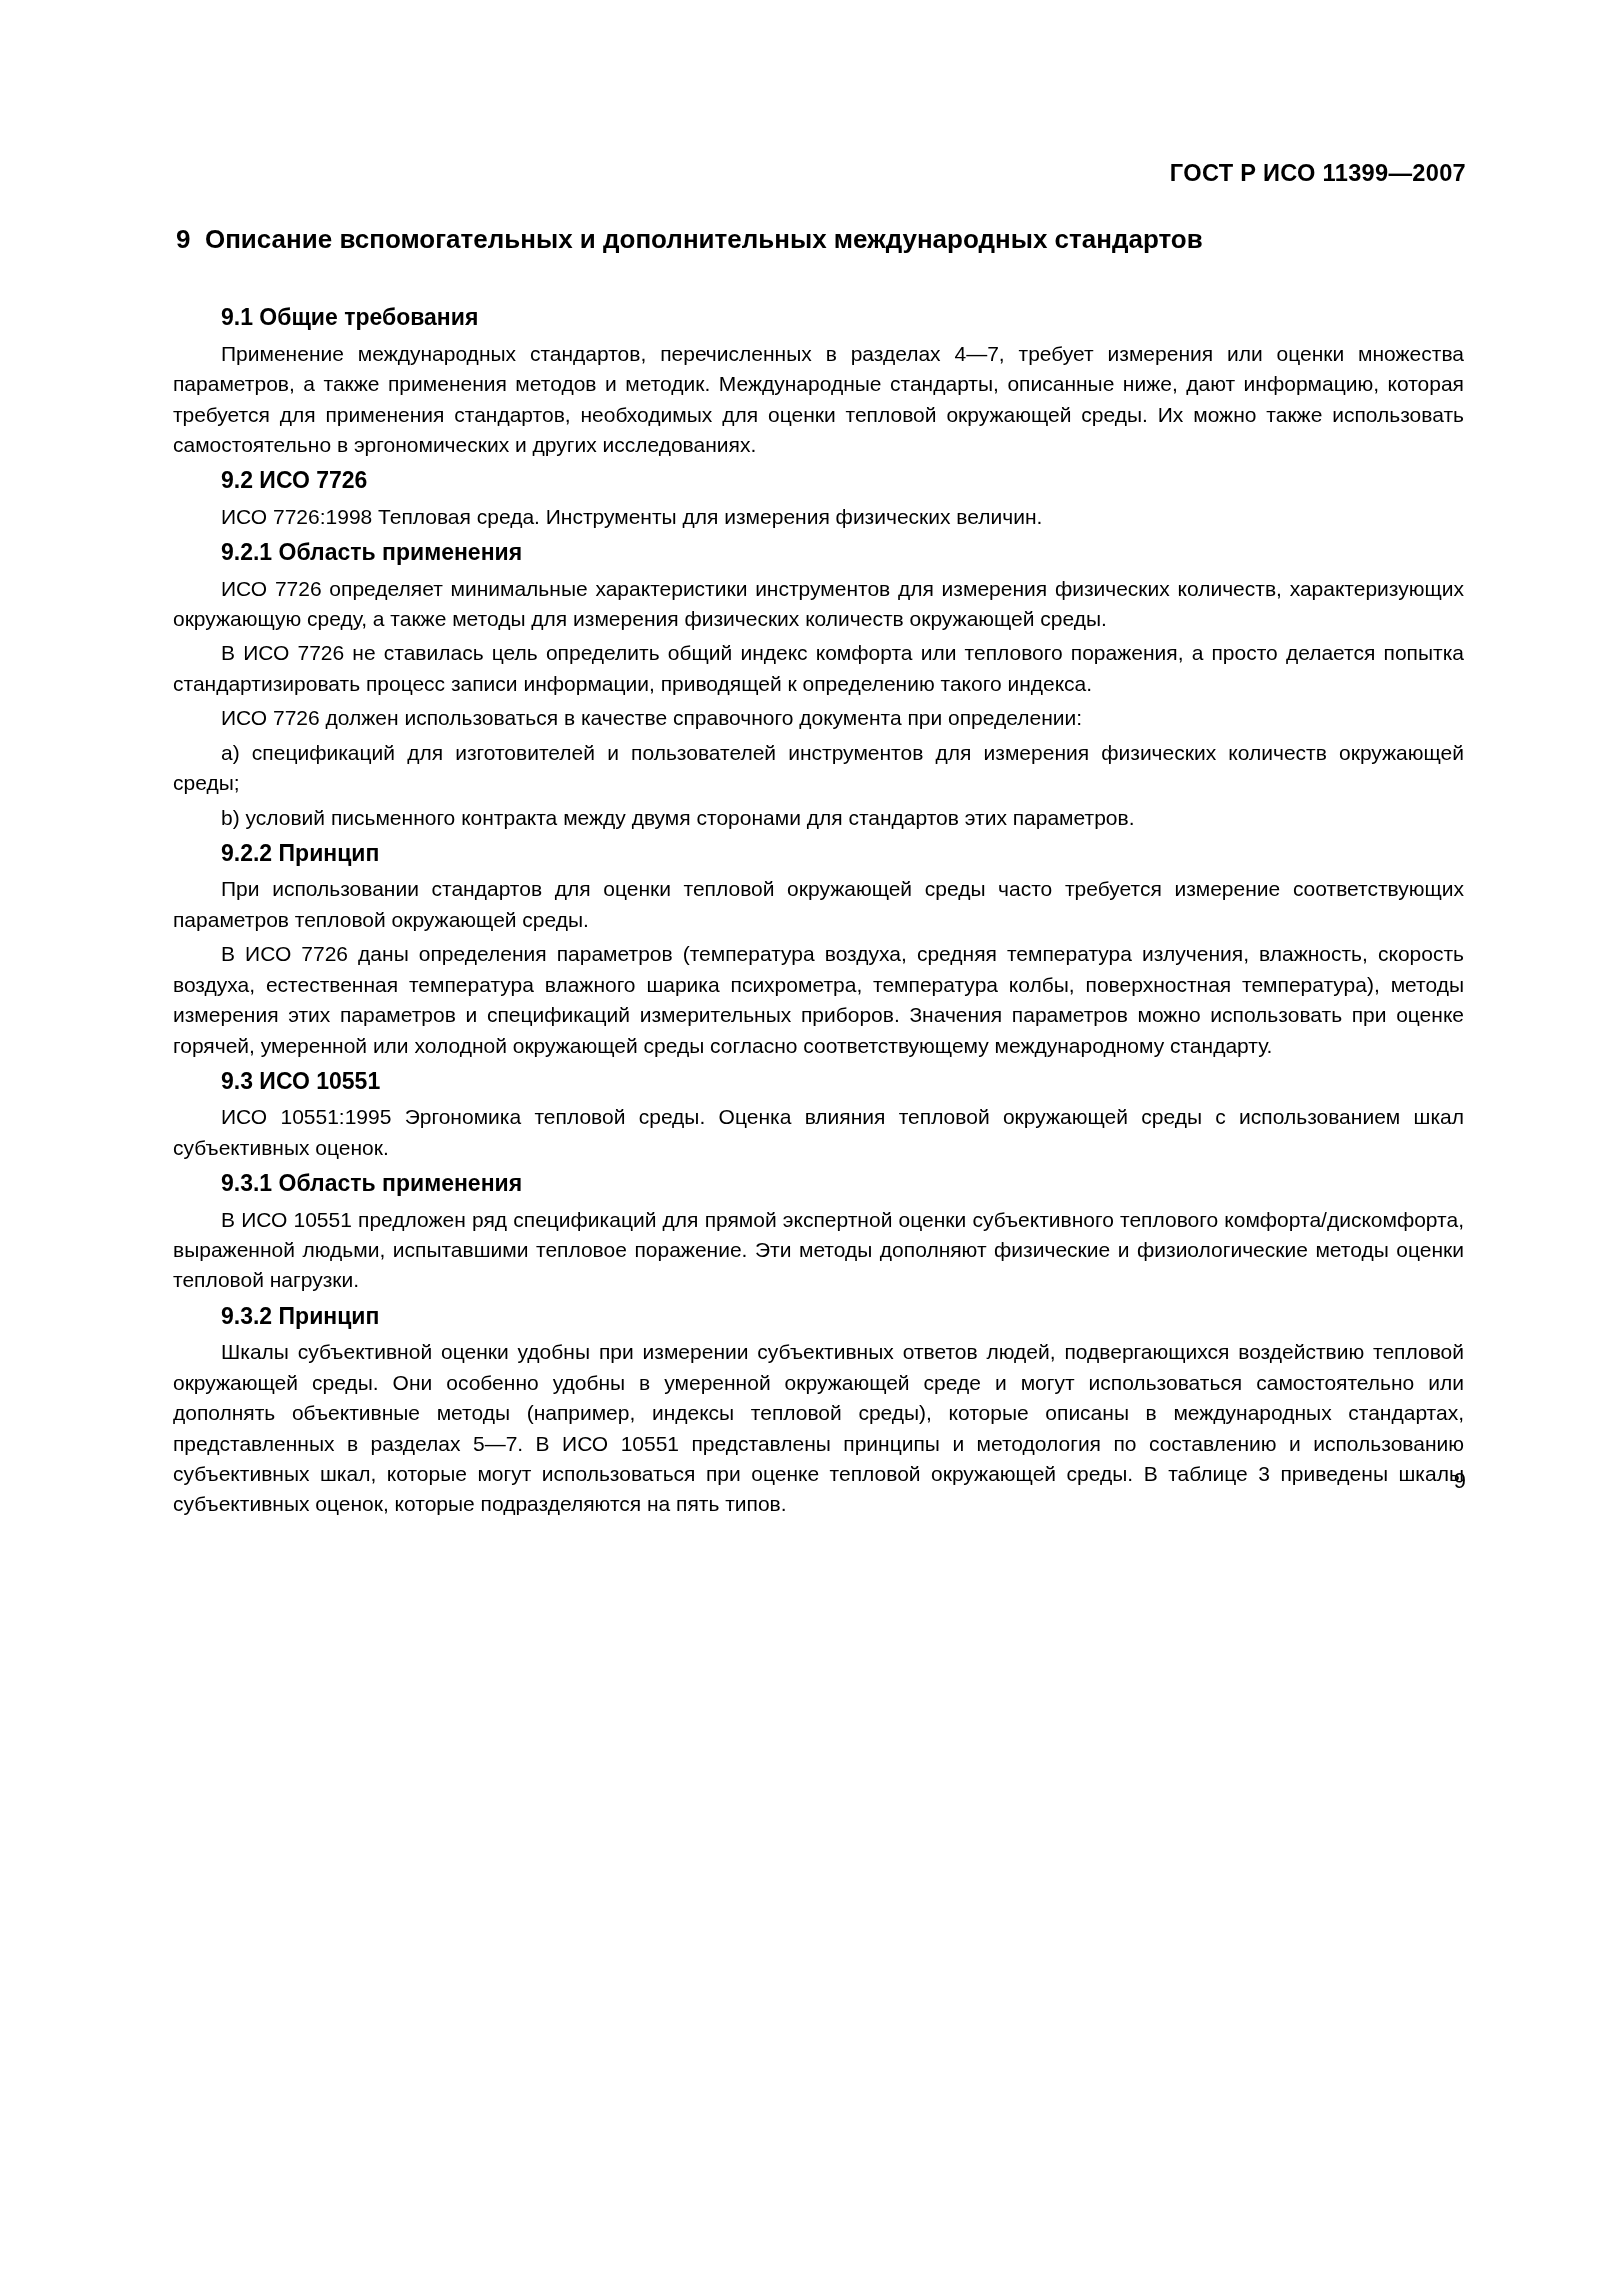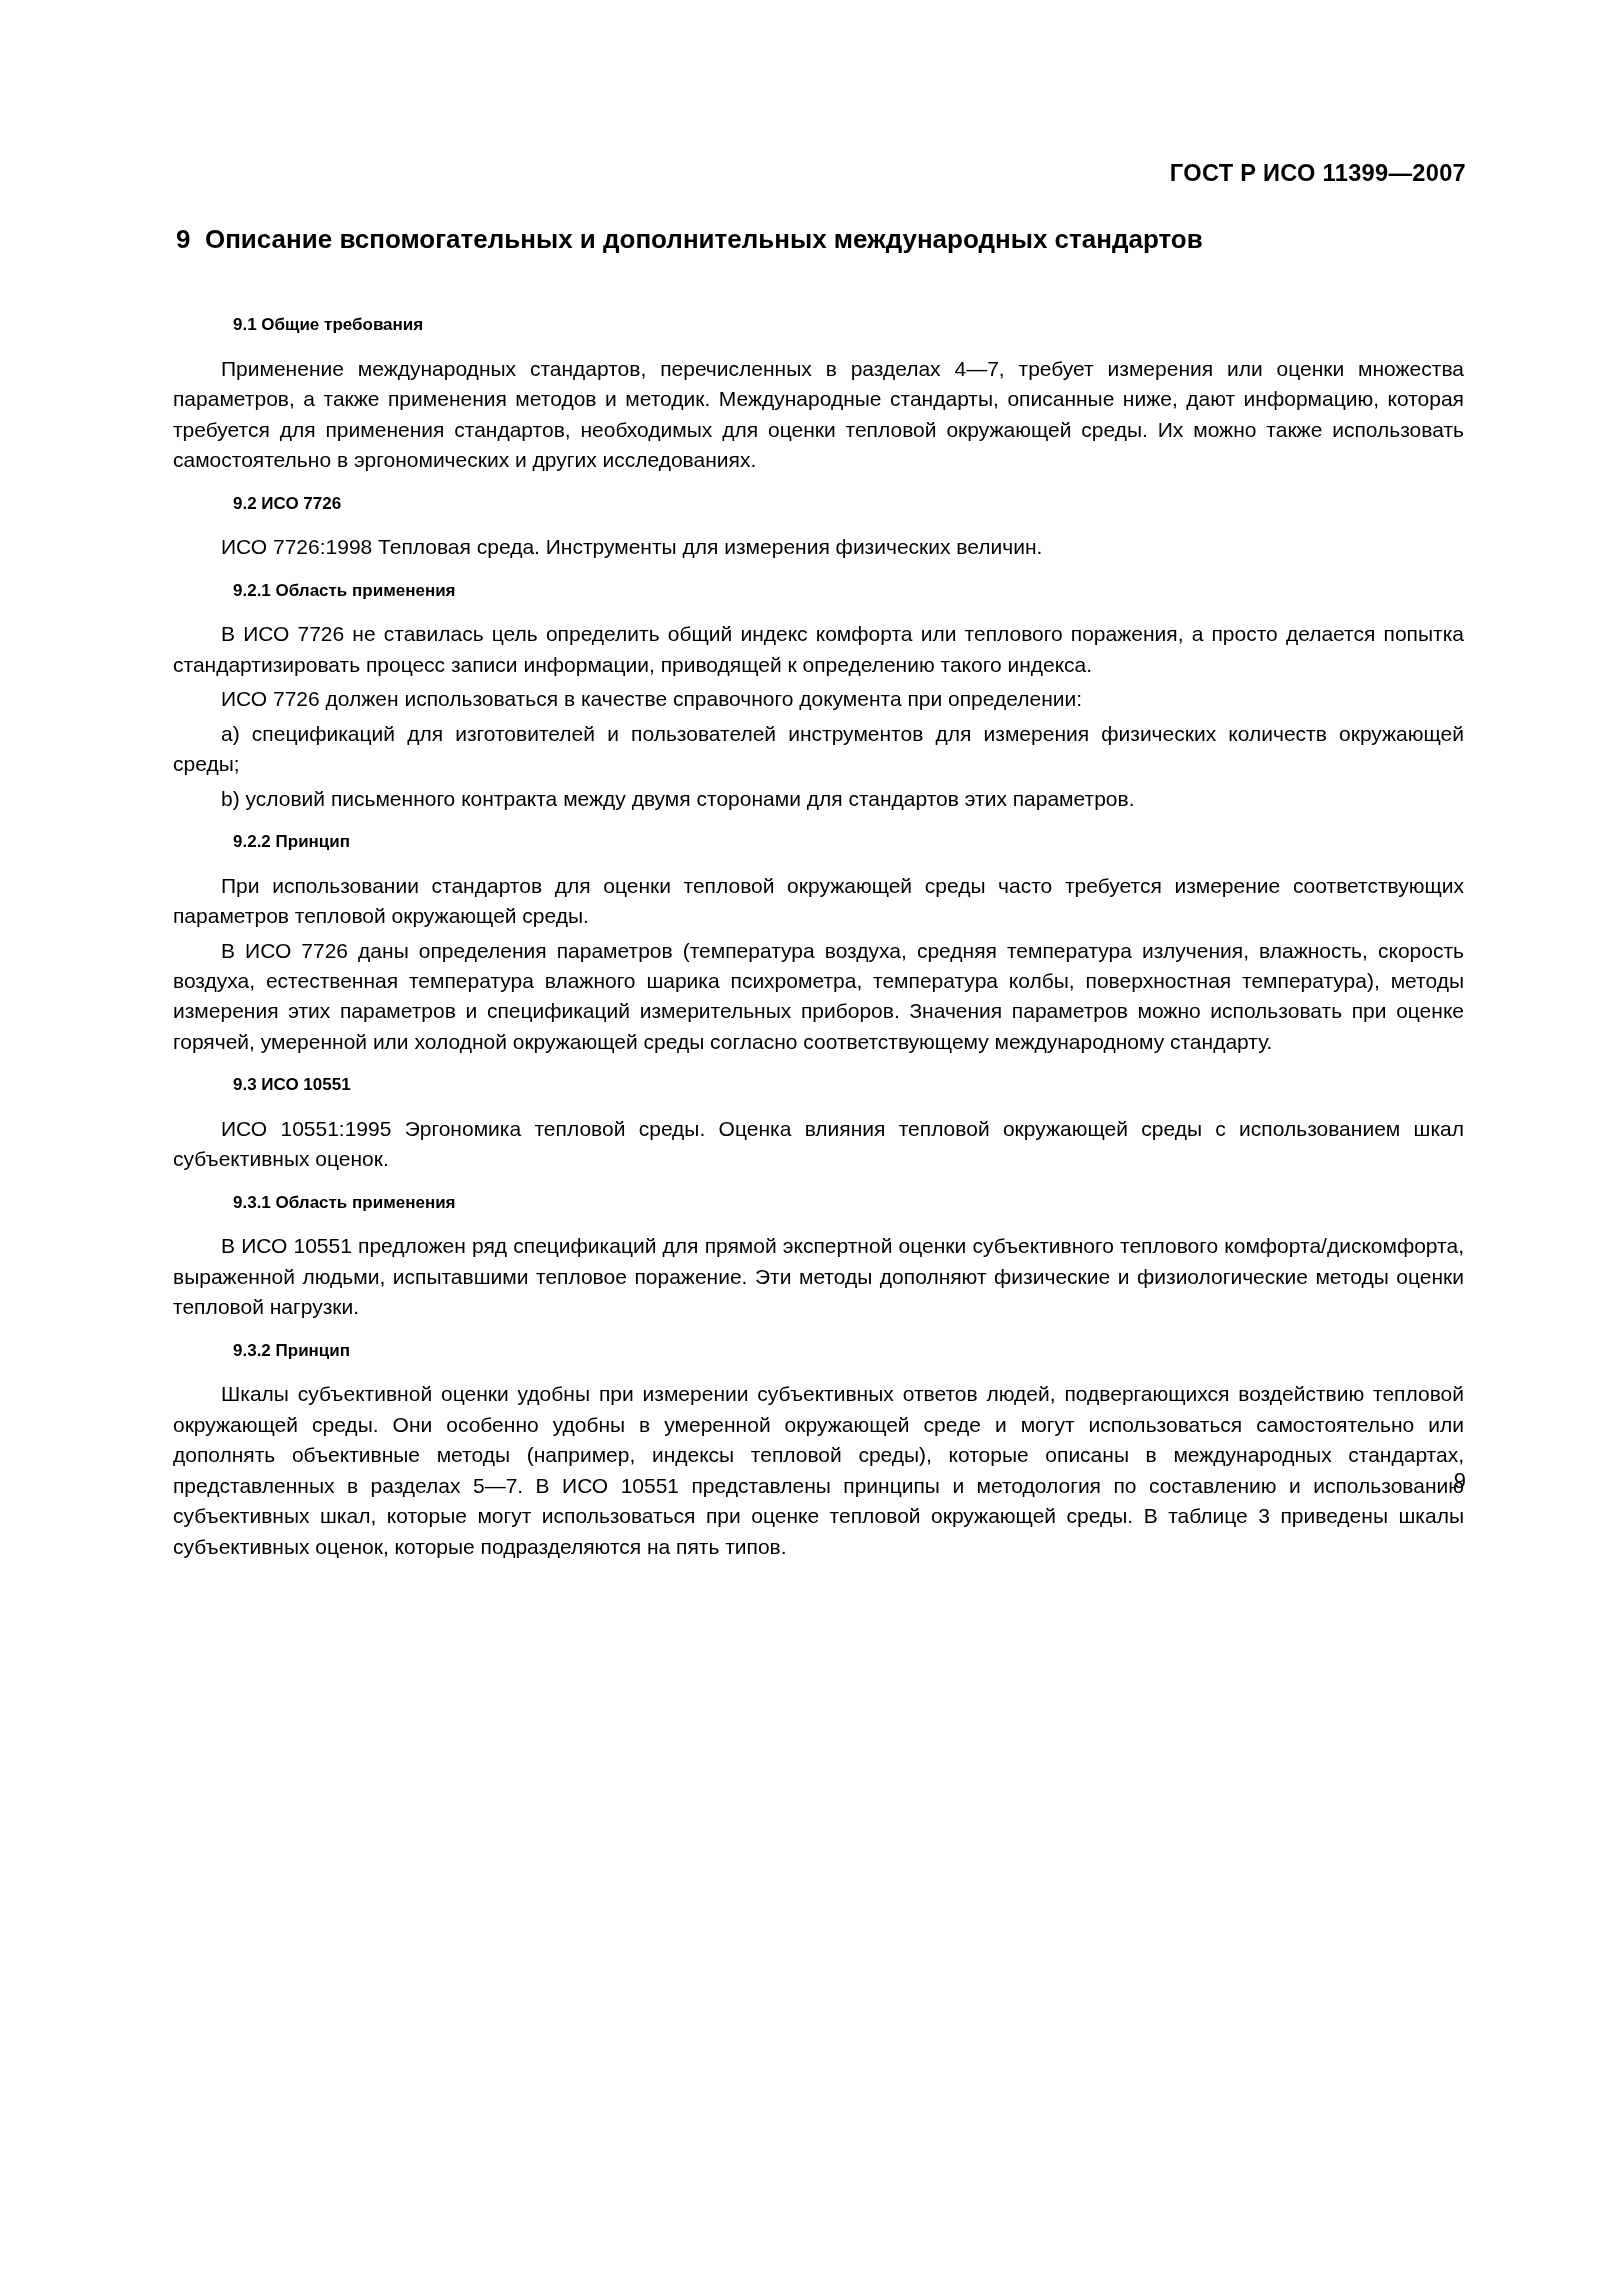--- a/index.html
+++ b/index.html
@@ -42,23 +42,23 @@
     font-size: 26px;
     font-weight: bold;
     margin: 0 0 0 7px;
     line-height: 1.32;
     text-indent: 0;
     padding-left: 23.6px;
     text-indent: -23.6px;
     max-width: 1197px;
   }
   .subhead {
-    font-size: 17px;
+    font-size: 23px;
     font-weight: bold;
-    margin: 16px;
+    margin: 4px;
     padding-left: 48px;
     line-height: 1.45;
   }
   p.body-text {
     font-size: 21px;
     line-height: 1.45;
     margin: 4px;
     text-align: justify;
     text-indent: 48px;
     hyphens: manual;
@@ -80,20 +80,21 @@
 
   <div class="content">
     <h1 class="section-title"><span>9</span>&nbsp;&nbsp;<span>Описание вспомогательных и дополнительных международных стандартов</span></h1>
     <div class="gap-title"></div>
     <div id="body-blocks">
         <div class="subhead">9.1  Общие требования</div>
         <p class="body-text">Применение международных стандартов, перечисленных в разделах 4—7, требует измерения или оценки множества параметров, а также применения методов и методик. Международные стандарты, описанные ниже, дают информацию, которая требуется для применения стандартов, необходимых для оценки тепловой окружающей среды. Их можно также использовать самостоятельно в эргономических и других исследованиях.</p>
         <div class="subhead">9.2  ИСО  7726</div>
         <p class="body-text">ИСО  7726:1998  Тепловая среда. Инструменты для измерения физических величин.</p>
         <div class="subhead">9.2.1  Область применения</div>
+        <p class="body-text">ИСО 7726 определяет минимальные характеристики инструментов для измерения физических количеств, характеризующих окружающую среду, а также методы для измерения физических количеств окружающей среды.</p>
         <p class="body-text">В ИСО 7726 не ставилась цель определить общий индекс комфорта или теплового поражения, а просто делается попытка стандартизировать процесс записи информации, приводящей к определению такого индекса.</p>
         <p class="body-text">ИСО 7726 должен использоваться в качестве справочного документа при определении:</p>
         <p class="body-text">a)  спецификаций для изготовителей и пользователей инструментов для измерения физических количеств окружающей среды;</p>
         <p class="body-text">b)  условий письменного контракта между двумя сторонами для стандартов этих параметров.</p>
         <div class="subhead">9.2.2  Принцип</div>
         <p class="body-text">При использовании стандартов для оценки тепловой окружающей среды часто требуется измерение соответствующих параметров тепловой окружающей среды.</p>
         <p class="body-text">В ИСО 7726 даны определения параметров (температура воздуха, средняя температура излучения, влажность, скорость воздуха, естественная температура влажного шарика психрометра, температура колбы, поверхностная температура), методы измерения этих параметров и спецификаций измерительных приборов. Значения параметров можно использовать при оценке горячей, умеренной или холодной окружающей среды согласно соответствующему международному стандарту.</p>
         <div class="subhead">9.3  ИСО  10551</div>
         <p class="body-text">ИСО  10551:1995  Эргономика тепловой среды. Оценка влияния тепловой окружающей среды с использованием шкал субъективных оценок.</p>
         <div class="subhead">9.3.1  Область применения</div>

